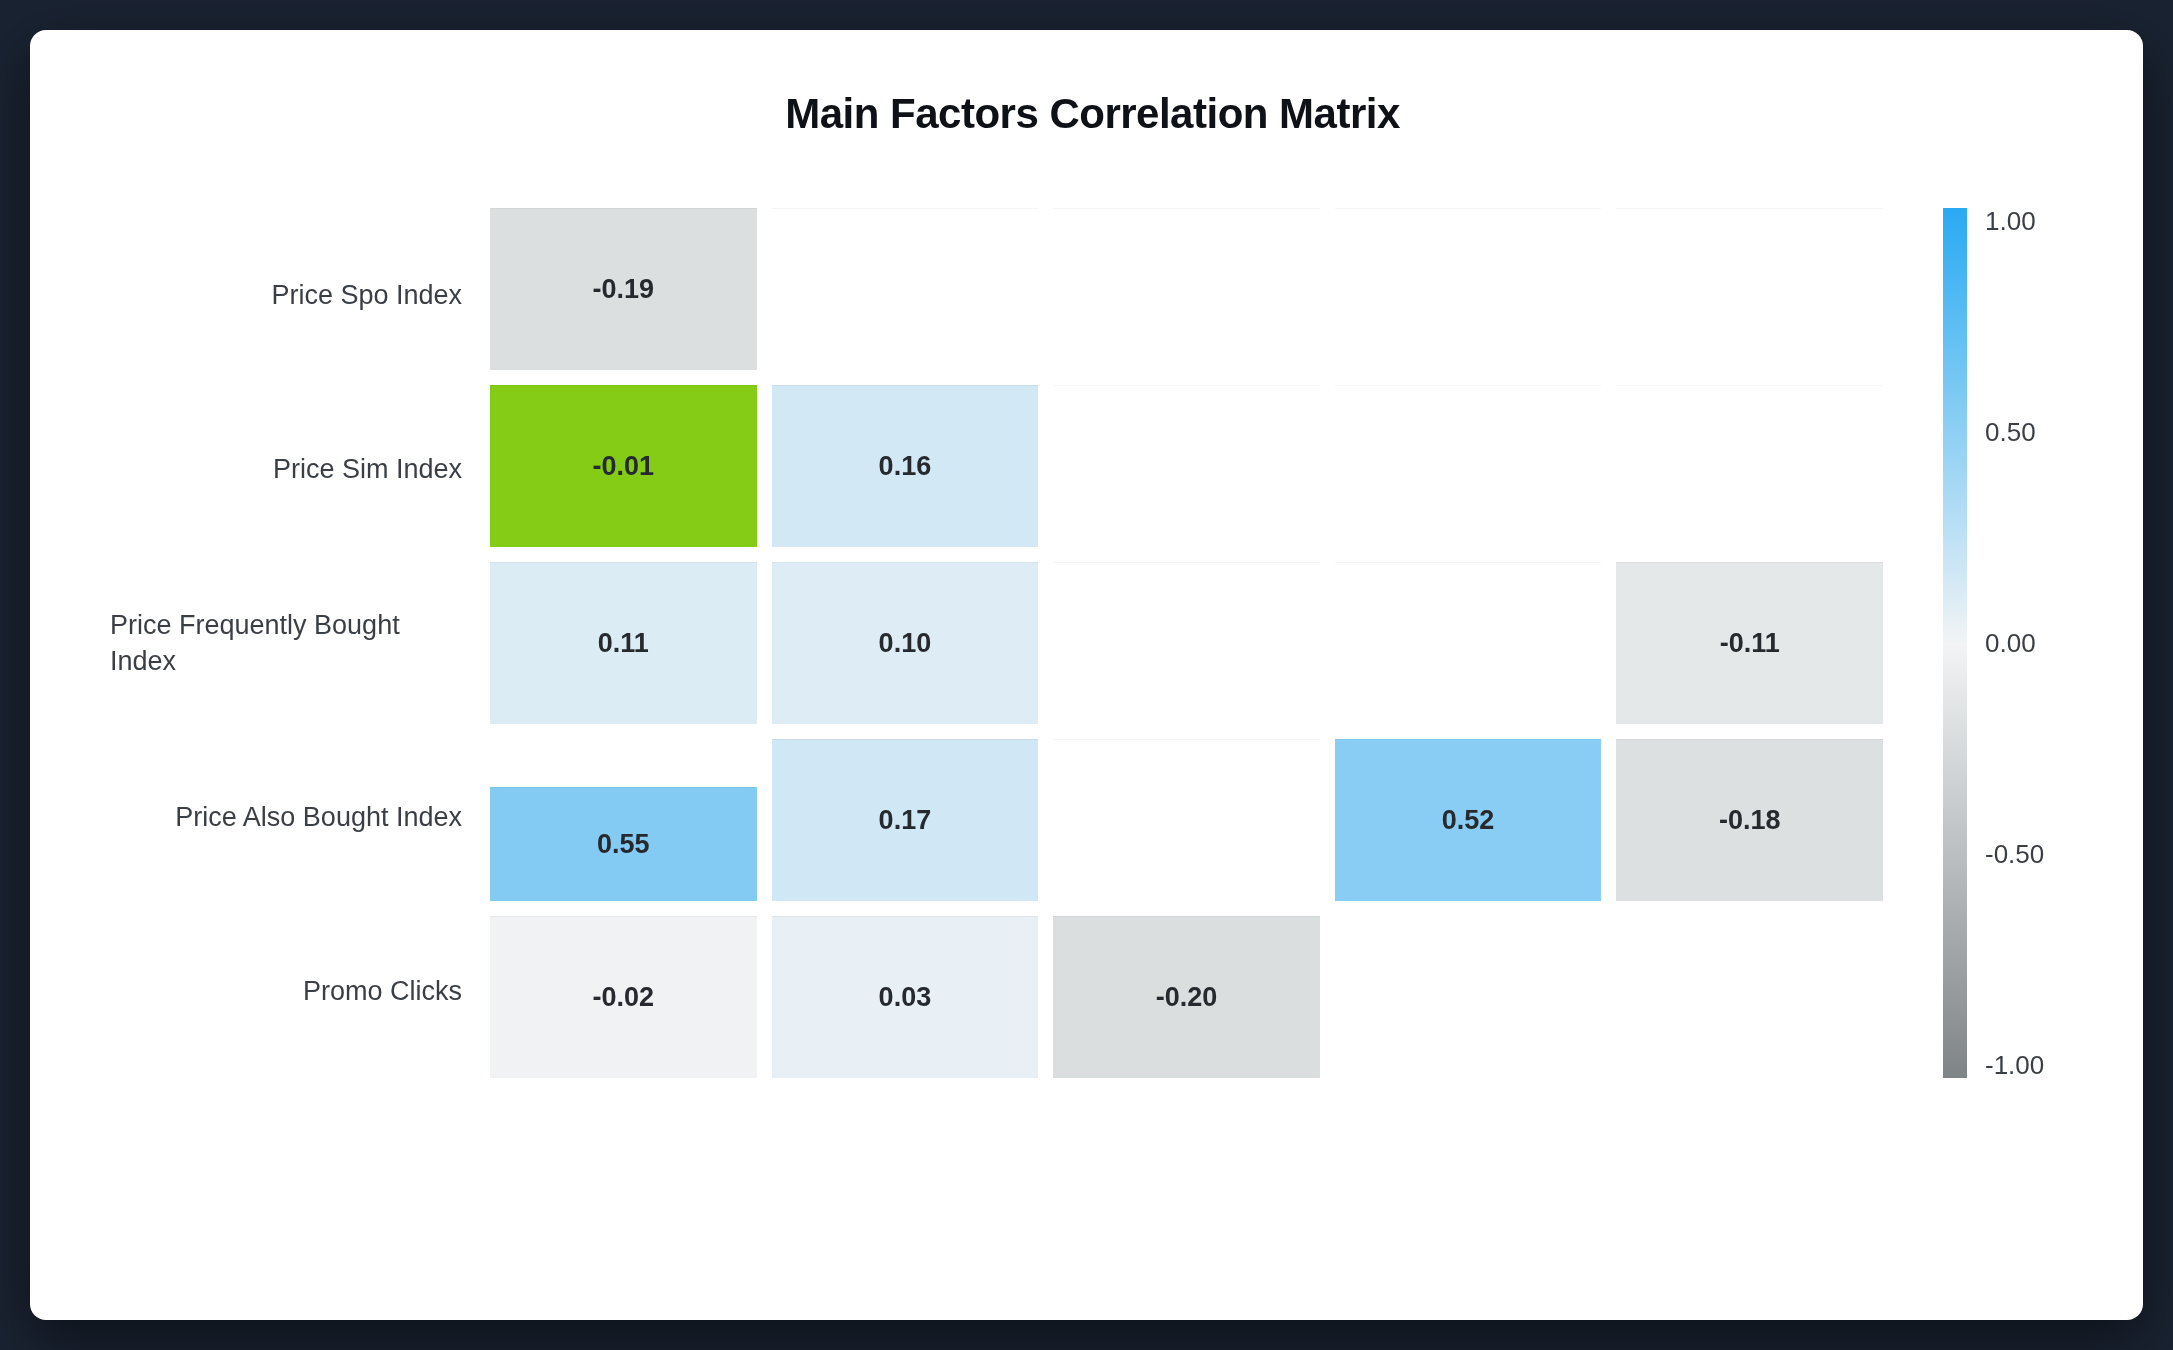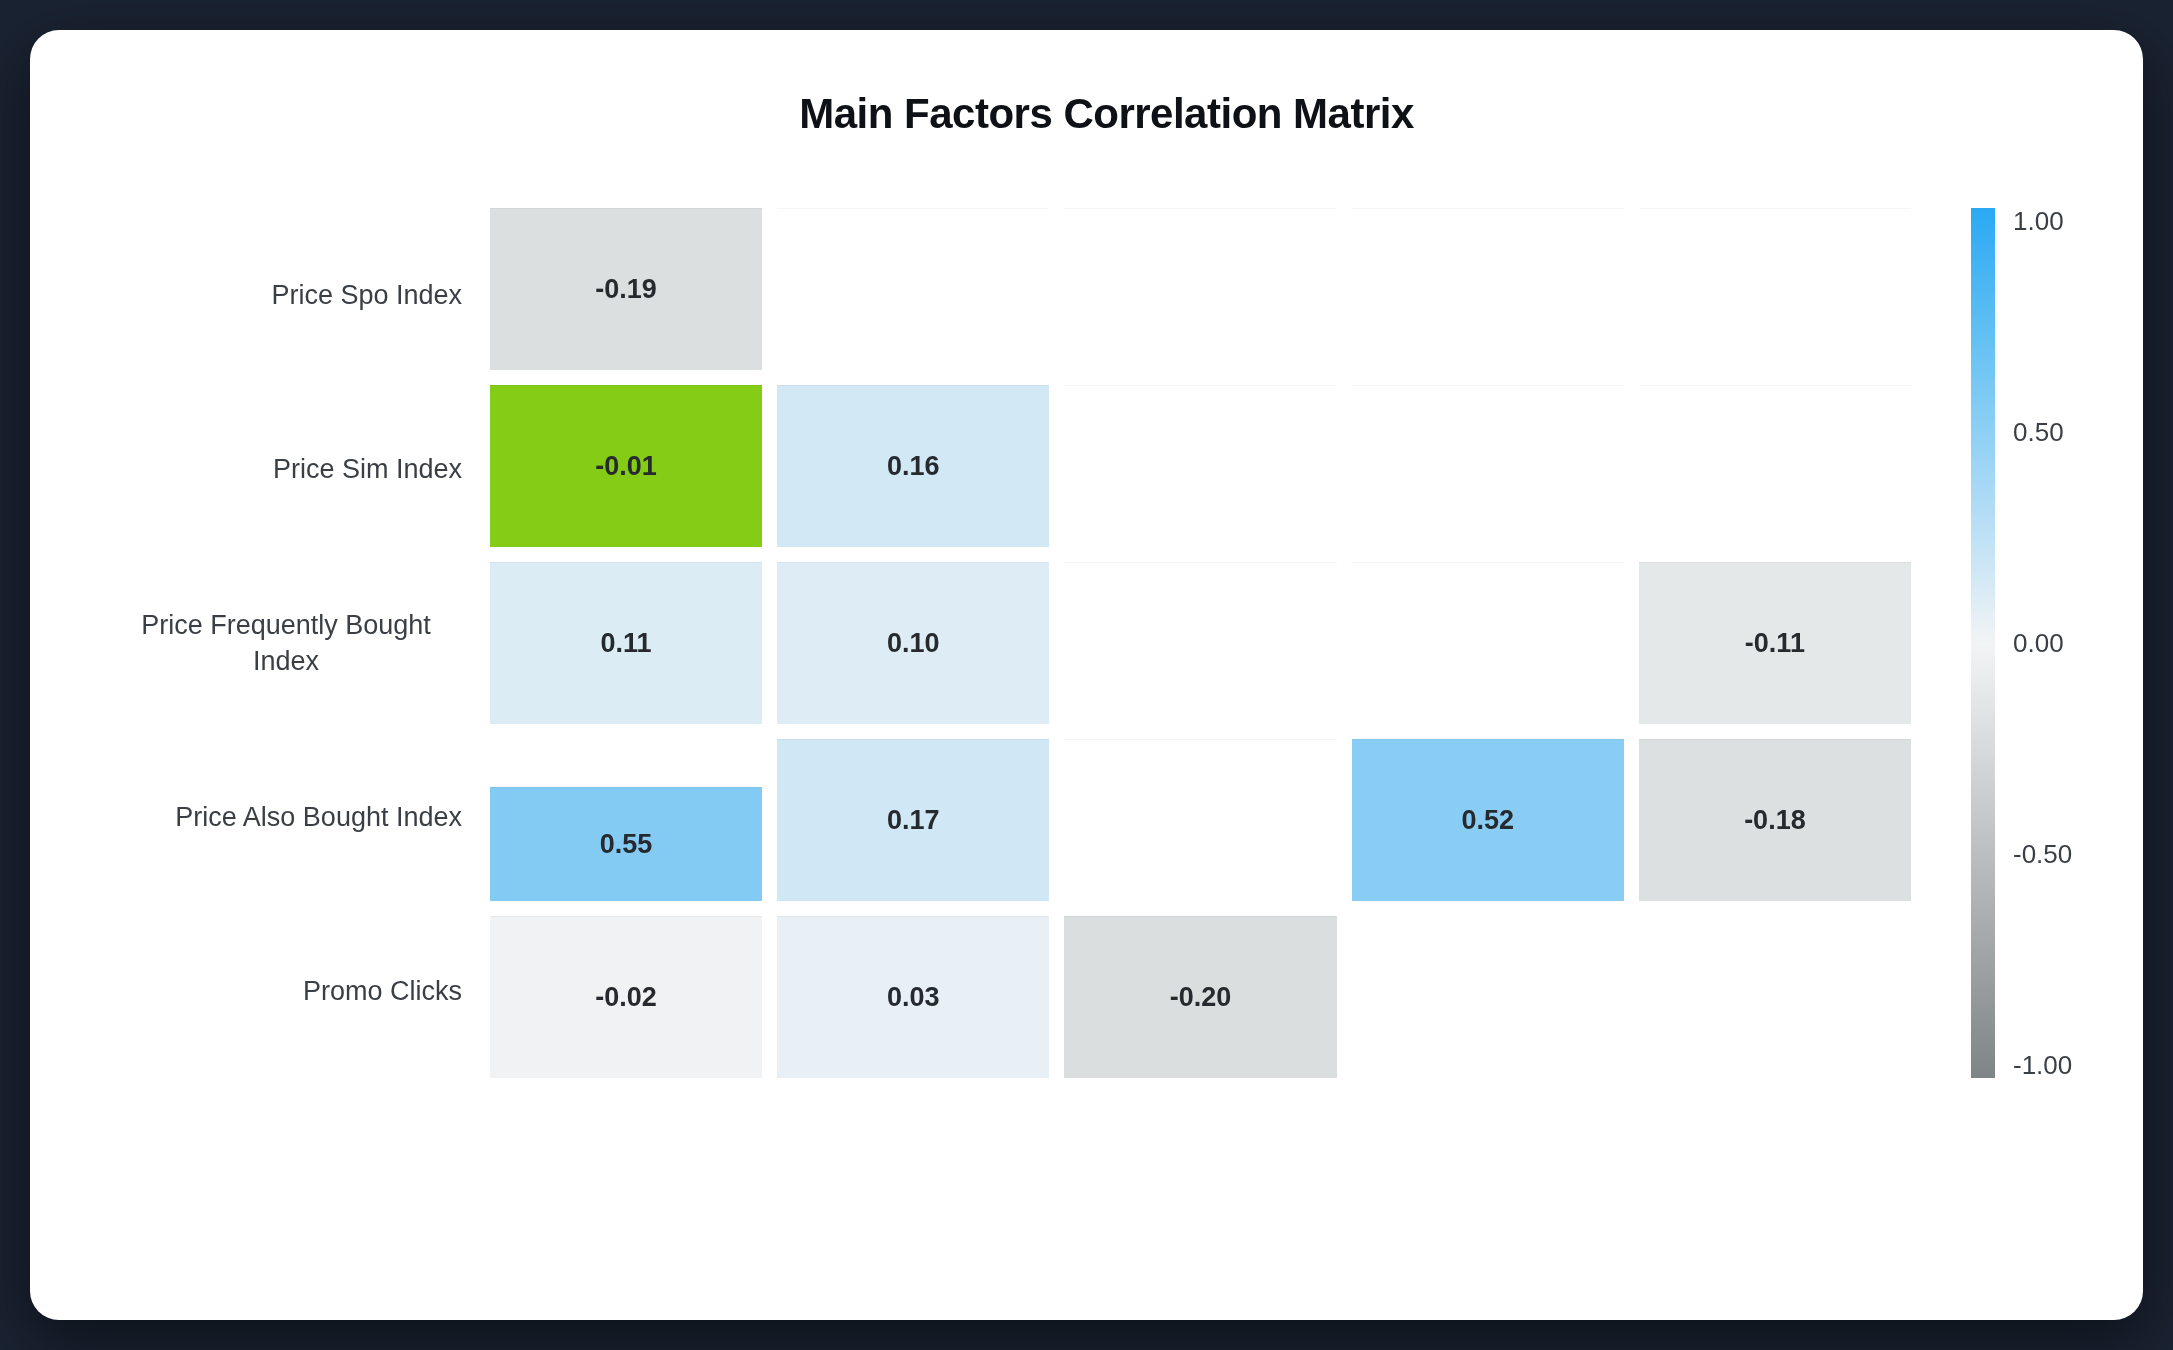--- a/index.html
+++ b/index.html
@@ -5,24 +5,24 @@
   * { box-sizing: border-box; margin: 0; padding: 0; }
   body {
     font-family: -apple-system, BlinkMacSystemFont, "Segoe UI", Helvetica, Arial, sans-serif;
     background: #1a2332;
     padding: 30px;
     width: 2173px;
     height: 1350px;
   }
   .card {
     background: #ffffff;
-    border-radius: 29px;
+    border-radius: 16px;
     width: 100%;
     height: 100%;
-    padding: 60px 40px 80px 80px;
+    padding: 60px 68px 80px 80px;
     box-shadow: 0 20px 60px rgba(0,0,0,0.5);
     position: relative;
   }
   .title {
     text-align: center;
     font-size: 42px;
     font-weight: 800;
     color: #0e1217;
     letter-spacing: -0.5px;
     margin-bottom: 70px;
@@ -43,21 +43,21 @@
     width: 380px;
   }
   .row-label {
     flex: 1;
     display: flex;
     align-items: center;
     justify-content: flex-end;
     padding-right: 28px;
     font-size: 27px;
     color: #3a3f45;
-    text-align: center;
+    text-align: left;
     line-height: 1.35;
   }
   .grid {
     flex: 1;
     display: grid;
     gap: 15px;
   }
   .cell {
     display: flex;
     align-items: center;

